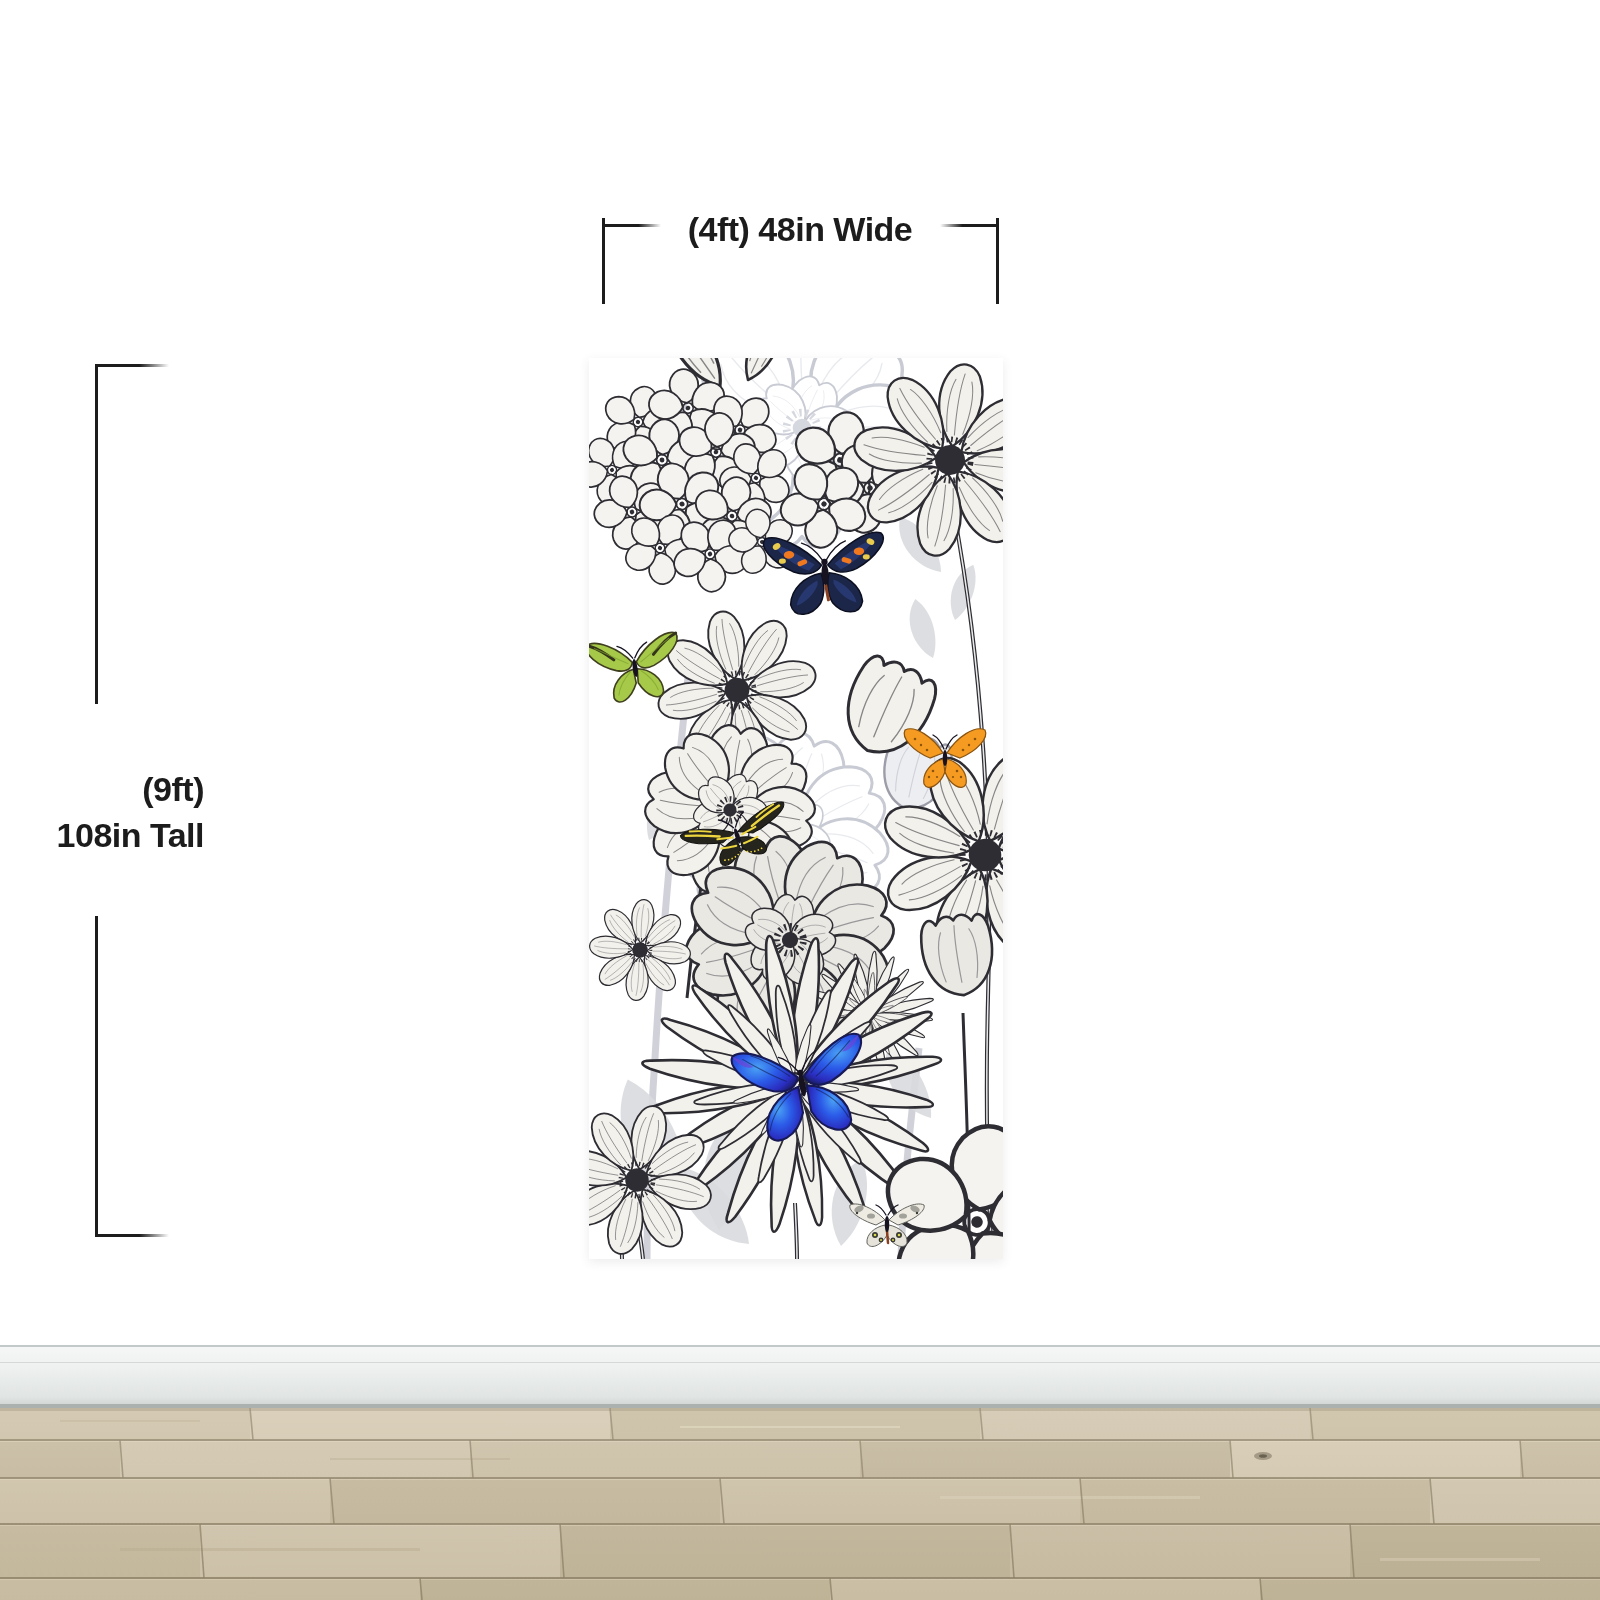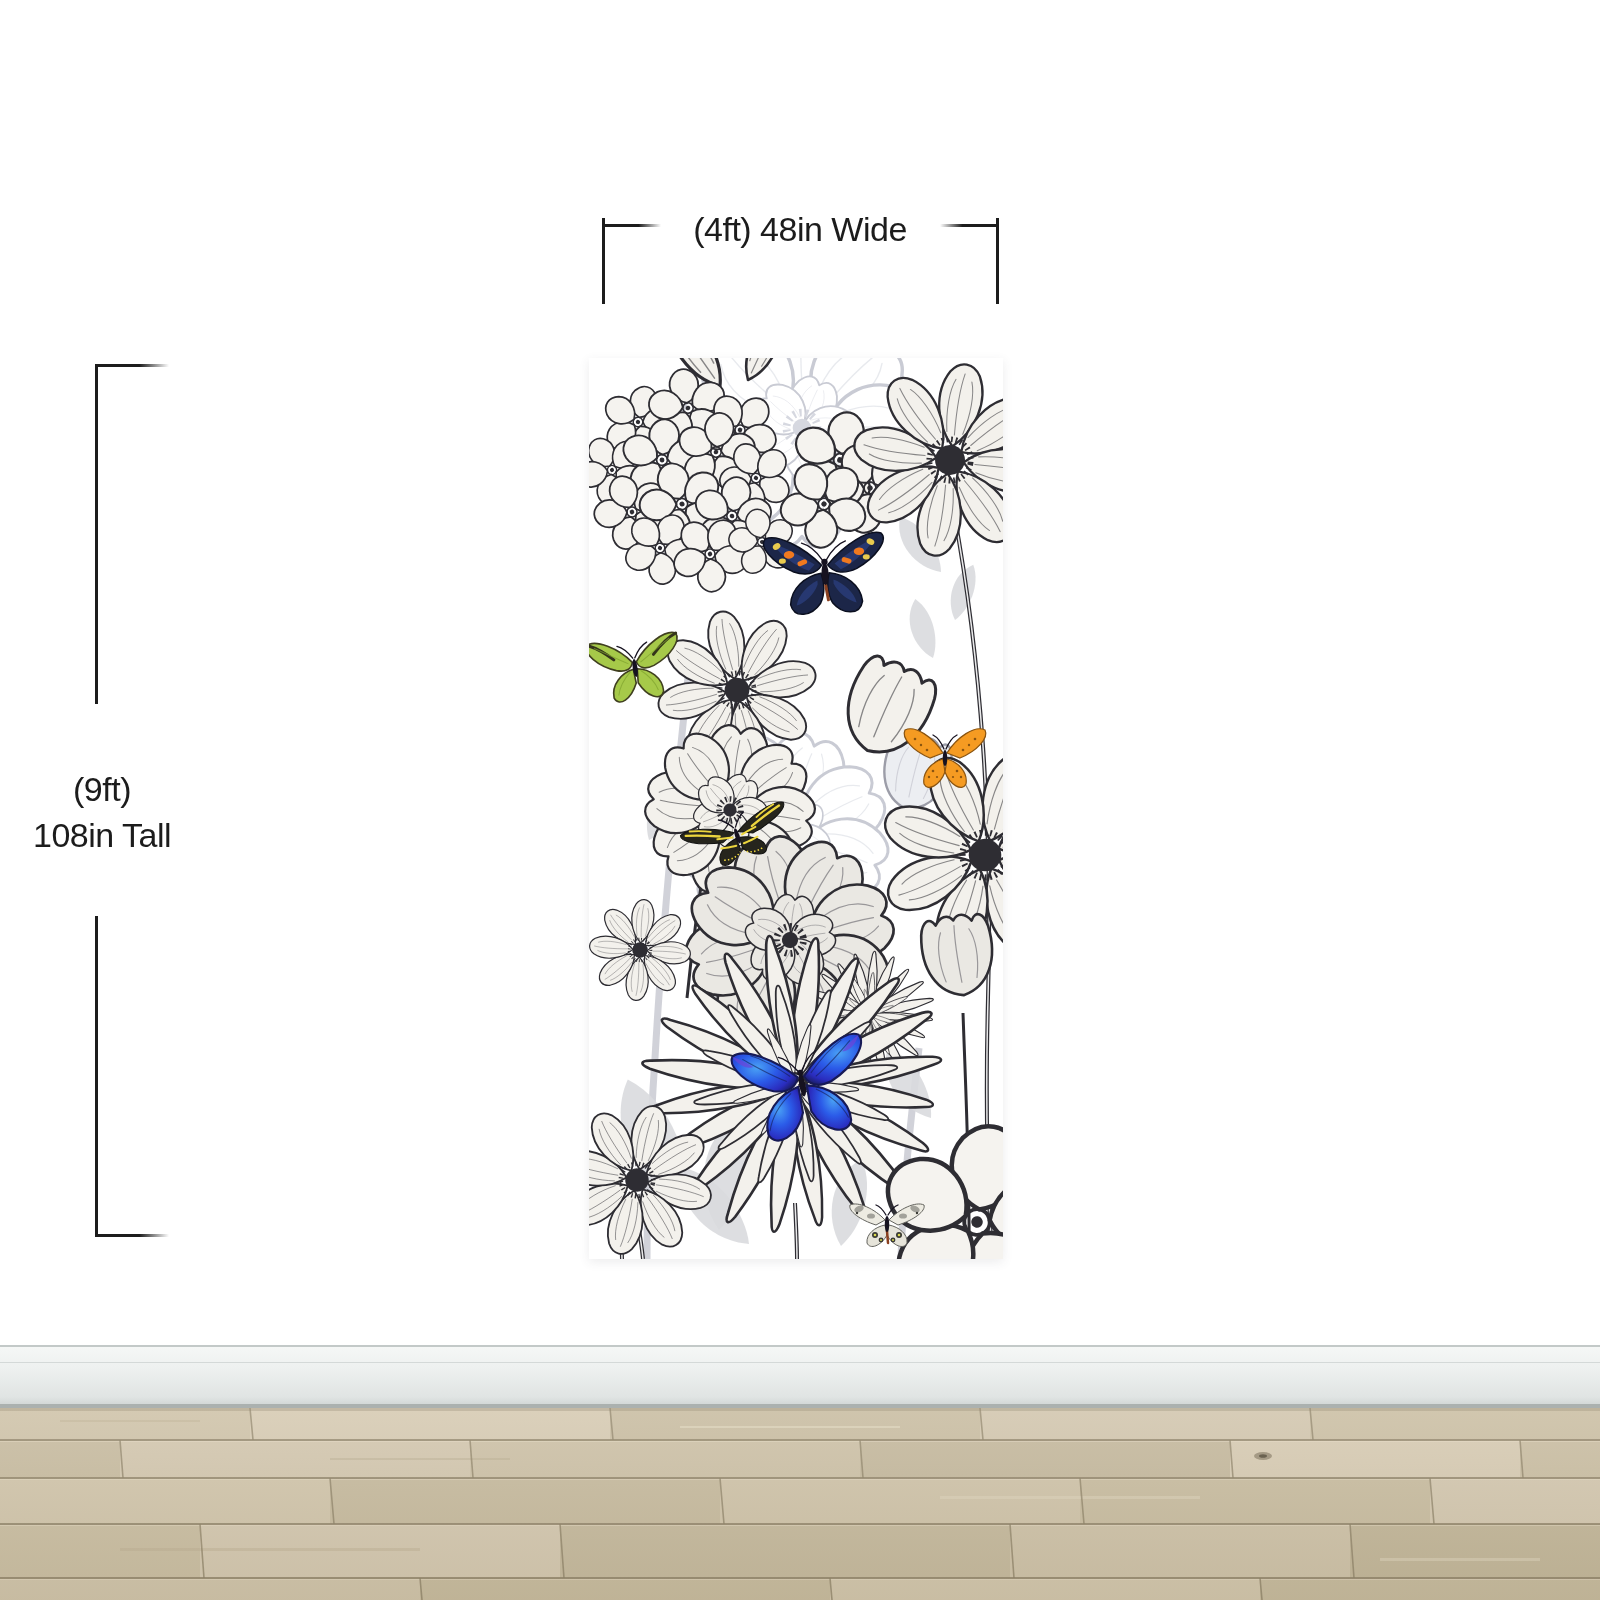--- a/index.html
+++ b/index.html
@@ -2,21 +2,21 @@
 <html style="--c-text: #1c1c1c; --c-dimension-line: #1c1c1c; --c-wall: #ffffff; --c-panel-bg: #ffffff; --c-ink: #2e2d33; --c-ink-light: #c9cad2; --c-baseboard-light: #f5f7f6; --c-baseboard-dark: #e0e4e3; --c-baseboard-edge: #c3c9c8; --c-baseboard-shadow: #abb1af; --c-floor-base: #cfc3a9; --c-floor-light: #dccfb7; --c-floor-dark: #c2b69b; --c-floor-gap: #8d8166; --c-butterfly-navy: #1c2648; --c-butterfly-navy-edge: #0b0f1f; --c-spot-orange: #f0791f; --c-spot-yellow: #e9cb4e; --c-tail-brown: #8a4020; --c-butterfly-green: #a6c949; --c-butterfly-green-dark: #3f3f1f; --c-butterfly-orange: #f59b22; --c-butterfly-orange-dark: #8a5410; --c-zebra-black: #26251d; --c-zebra-yellow: #ecd53e; --c-morpho-core: #4aa2f5; --c-morpho-mid: #2b5be8; --c-morpho-deep: #2a2cbe; --c-morpho-edge: #171a56; --c-apollo-wing: #edebe2; --c-apollo-patch: #8f8f88; --c-apollo-spot: #3a3a35; --c-apollo-eye: #d9d94e;"><head>
 <meta charset="utf-8">
 <style>
   html,body{margin:0;padding:0;background:#fff;}
   .scene{position:relative;width:1600px;height:1600px;overflow:hidden;
          font-family:"Liberation Sans",sans-serif;background:var(--c-wall,#fff);}
   
   .dim-line{position:absolute;background:var(--c-dimension-line,#1c1c1c);}
   .tick-fade-r{background:linear-gradient(90deg,var(--c-dimension-line,#1c1c1c) 60%,rgba(28,28,28,0) 100%);}
   .tick-fade-l{background:linear-gradient(270deg,var(--c-dimension-line,#1c1c1c) 60%,rgba(28,28,28,0) 100%);}
-  .dim-label{position:absolute;color:var(--c-text,#1c1c1c);font-size:34px;font-weight:normal;
+  .dim-label{position:absolute;color:var(--c-text,#1c1c1c);font-size:34px;font-weight:bold;
              letter-spacing:-0.5px;text-align:center;line-height:46px;}
   
   .mural{position:absolute;left:589px;top:358px;width:414px;height:901px;
          background:var(--c-panel-bg,#fff);box-shadow:0 3px 10px rgba(70,70,80,.10);}
   .mural svg{display:block;width:414px;height:901px;}
   
   .pet{fill:var(--pet-fill,#f3f1ec);stroke:var(--pet-stroke,var(--c-ink,#2e2d33));stroke-width:var(--pet-sw,2);stroke-linejoin:round;}
   .pet2{fill:var(--pet-fill,#f5f3ef);stroke:var(--pet-stroke,var(--c-ink,#2e2d33));stroke-width:1.4;stroke-linejoin:round;}
   .hatch{fill:none;stroke:var(--hatch,var(--c-ink,#2e2d33));stroke-width:.9;opacity:.55;stroke-linecap:round;}
   .dark{fill:var(--dark,var(--c-ink,#2e2d33));}
@@ -73,21 +73,21 @@
       <div class="dim-line" style="left:602px;top:218px;width:3px;height:86px;"></div>
       <div class="dim-line tick-fade-r" style="left:605px;top:224px;width:56px;height:3px;"></div>
       <div class="dim-label" style="left:620px;top:206px;width:360px;">(4ft) 48in Wide</div>
       <div class="dim-line tick-fade-l" style="left:940px;top:224px;width:56px;height:3px;"></div>
       <div class="dim-line" style="left:996px;top:218px;width:3px;height:86px;"></div>
     </div>
 
     <div>
       <div class="dim-line tick-fade-r" style="left:95px;top:364px;width:74px;height:3px;"></div>
       <div class="dim-line" style="left:95px;top:364px;width:3px;height:340px;"></div>
-      <div class="dim-label" style="left:0px;top:766px;width:204px;">
+      <div class="dim-label" style="left:0px;top:766px;width:204px;text-align:right;">
         <div>(9ft)</div>
         <div>108in Tall</div>
       </div>
       <div class="dim-line" style="left:95px;top:916px;width:3px;height:321px;"></div>
       <div class="dim-line tick-fade-r" style="left:95px;top:1234px;width:74px;height:3px;"></div>
     </div>
 
     <div class="mural">
       <svg viewBox="0 0 414 901">
         <defs>

